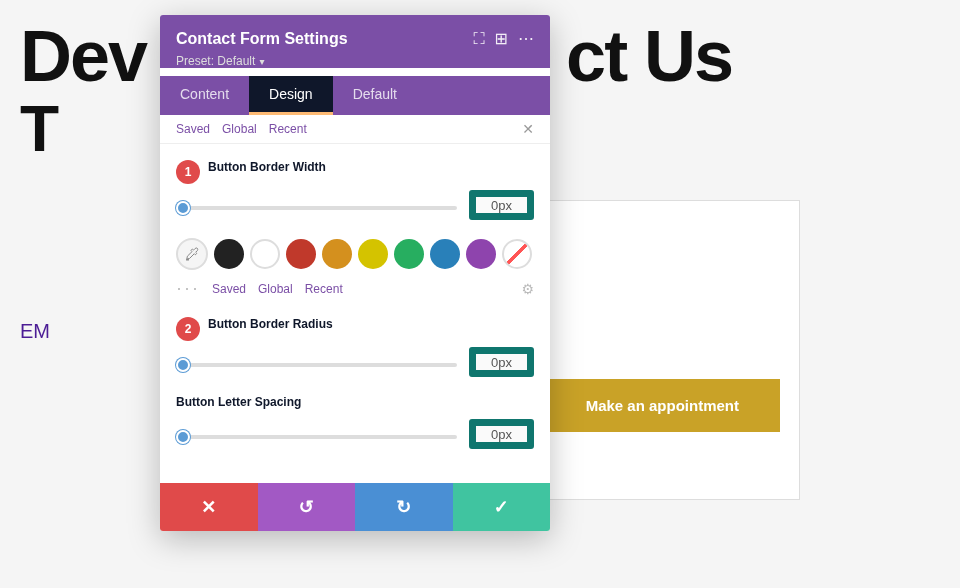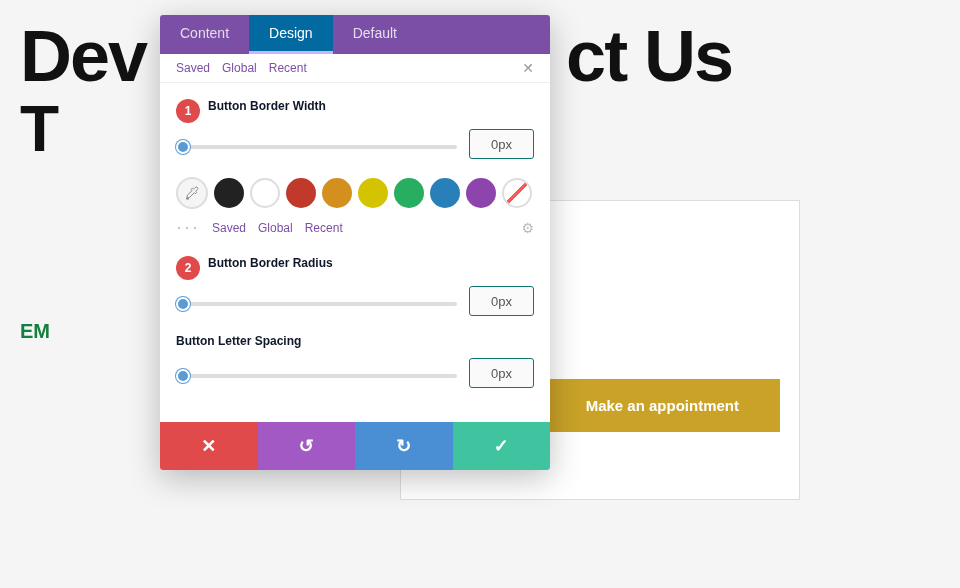--- a/index.html
+++ b/index.html
@@ -37,22 +37,22 @@
       font-weight: 900;
       color: #111;
       width: 100%;
       padding-left: 20px;
     }
     .bg-em {
       position: absolute;
       left: 20px;
       top: 320px;
       font-size: 20px;
-      font-weight: 700;
-      color: #15803d;
+      font-weight: 400;
+      color: #4c1d95;
     }
     .bg-form-area {
       position: absolute;
       right: 160px;
       top: 200px;
       width: 400px;
       height: 300px;
       background: #fff;
       border: 1px solid #ddd;
     }
@@ -128,23 +128,23 @@
     }
     .panel-tab {
       padding: 10px 20px;
       font-size: 14px;
       font-weight: 400;
       color: rgba(255,255,255,0.8);
       cursor: pointer;
       border-bottom: 3px solid transparent;
     }
     .panel-tab.active {
-      background: #0369a1;
-      color: #fff;
-      border-bottom: 3px solid #c4b5fd;
+      background: #0f172a;
+      color: #fff;
+      border-bottom: 3px solid #fdba74;
     }
 
     
     .sub-tabs-bar {
       display: flex;
       align-items: center;
       padding: 6px 16px;
       gap: 12px;
       border-bottom: 1px solid #eee;
       background: #fff;
@@ -207,21 +207,21 @@
       height: 14px;
       border-radius: 50%;
       background: #5b9bd5;
       cursor: pointer;
       border: 2px solid #fff;
       box-shadow: 0 0 0 1px #5b9bd5;
     }
     .slider-value {
       width: 65px;
       height: 30px;
-      border: 1px solid #0f766e;
+      border: 7px solid #0f766e;
       border-radius: 3px;
       text-align: center;
       font-size: 13px;
       color: #555;
       display: flex;
       align-items: center;
       justify-content: center;
       background: #fafafa;
     }
 
@@ -337,20 +337,34 @@
   <div class="bg-title">Dev<span style="margin-left:420px">ct Us</span></div>
   <div class="bg-subtitle">T</div>
   <div class="bg-em">EM</div>
   <div class="bg-form-area"></div>
 </div>
 
 <button class="appointment-btn">Make an appointment</button>
 
 <div class="panel">
 
+  <div class="panel-header">
+    <div class="panel-header-top">
+      <span class="panel-title">Contact Form Settings</span>
+      <div class="panel-header-icons">
+        <span class="panel-header-icon">⛶</span>
+        <span class="panel-header-icon">⊞</span>
+        <span class="panel-header-icon">⋯</span>
+      </div>
+    </div>
+    <div class="panel-preset">
+      <span>Preset: Default</span>
+      <span class="panel-preset-arrow">▾</span>
+    </div>
+  </div>
 
   <div class="panel-tabs">
     <div class="panel-tab">Content</div>
     <div class="panel-tab active">Design</div>
     <div class="panel-tab">Default</div>
   </div>
 
   <div class="sub-tabs-bar">
     <span class="sub-tab">Saved</span>
     <span class="sub-tab">Global</span>

